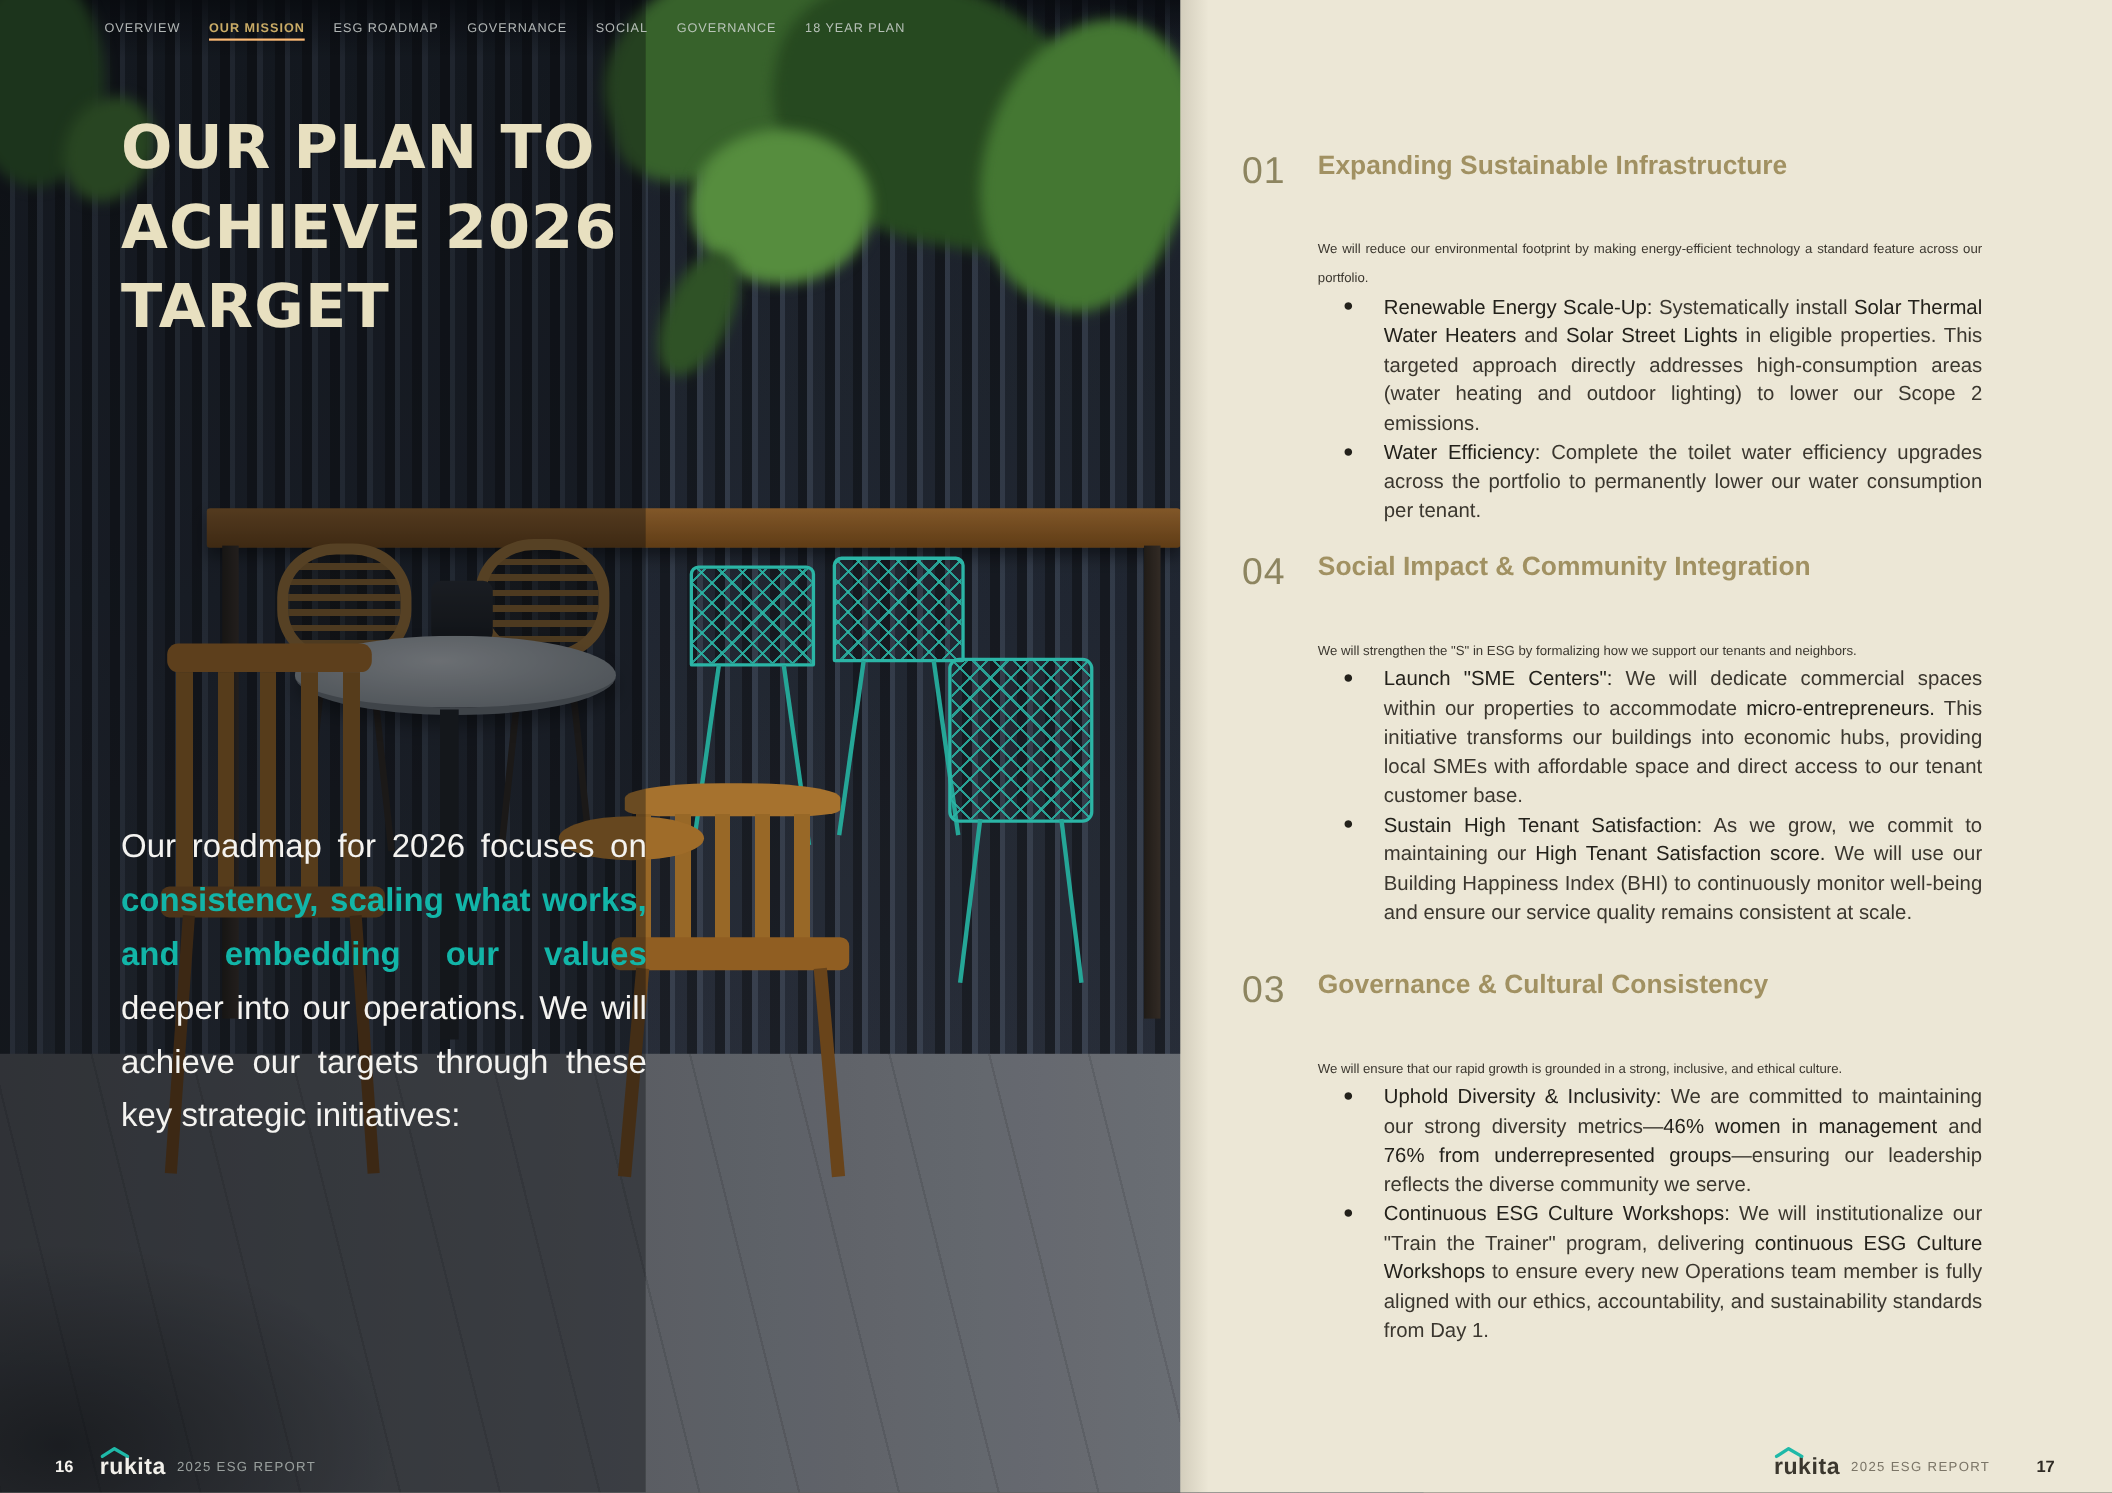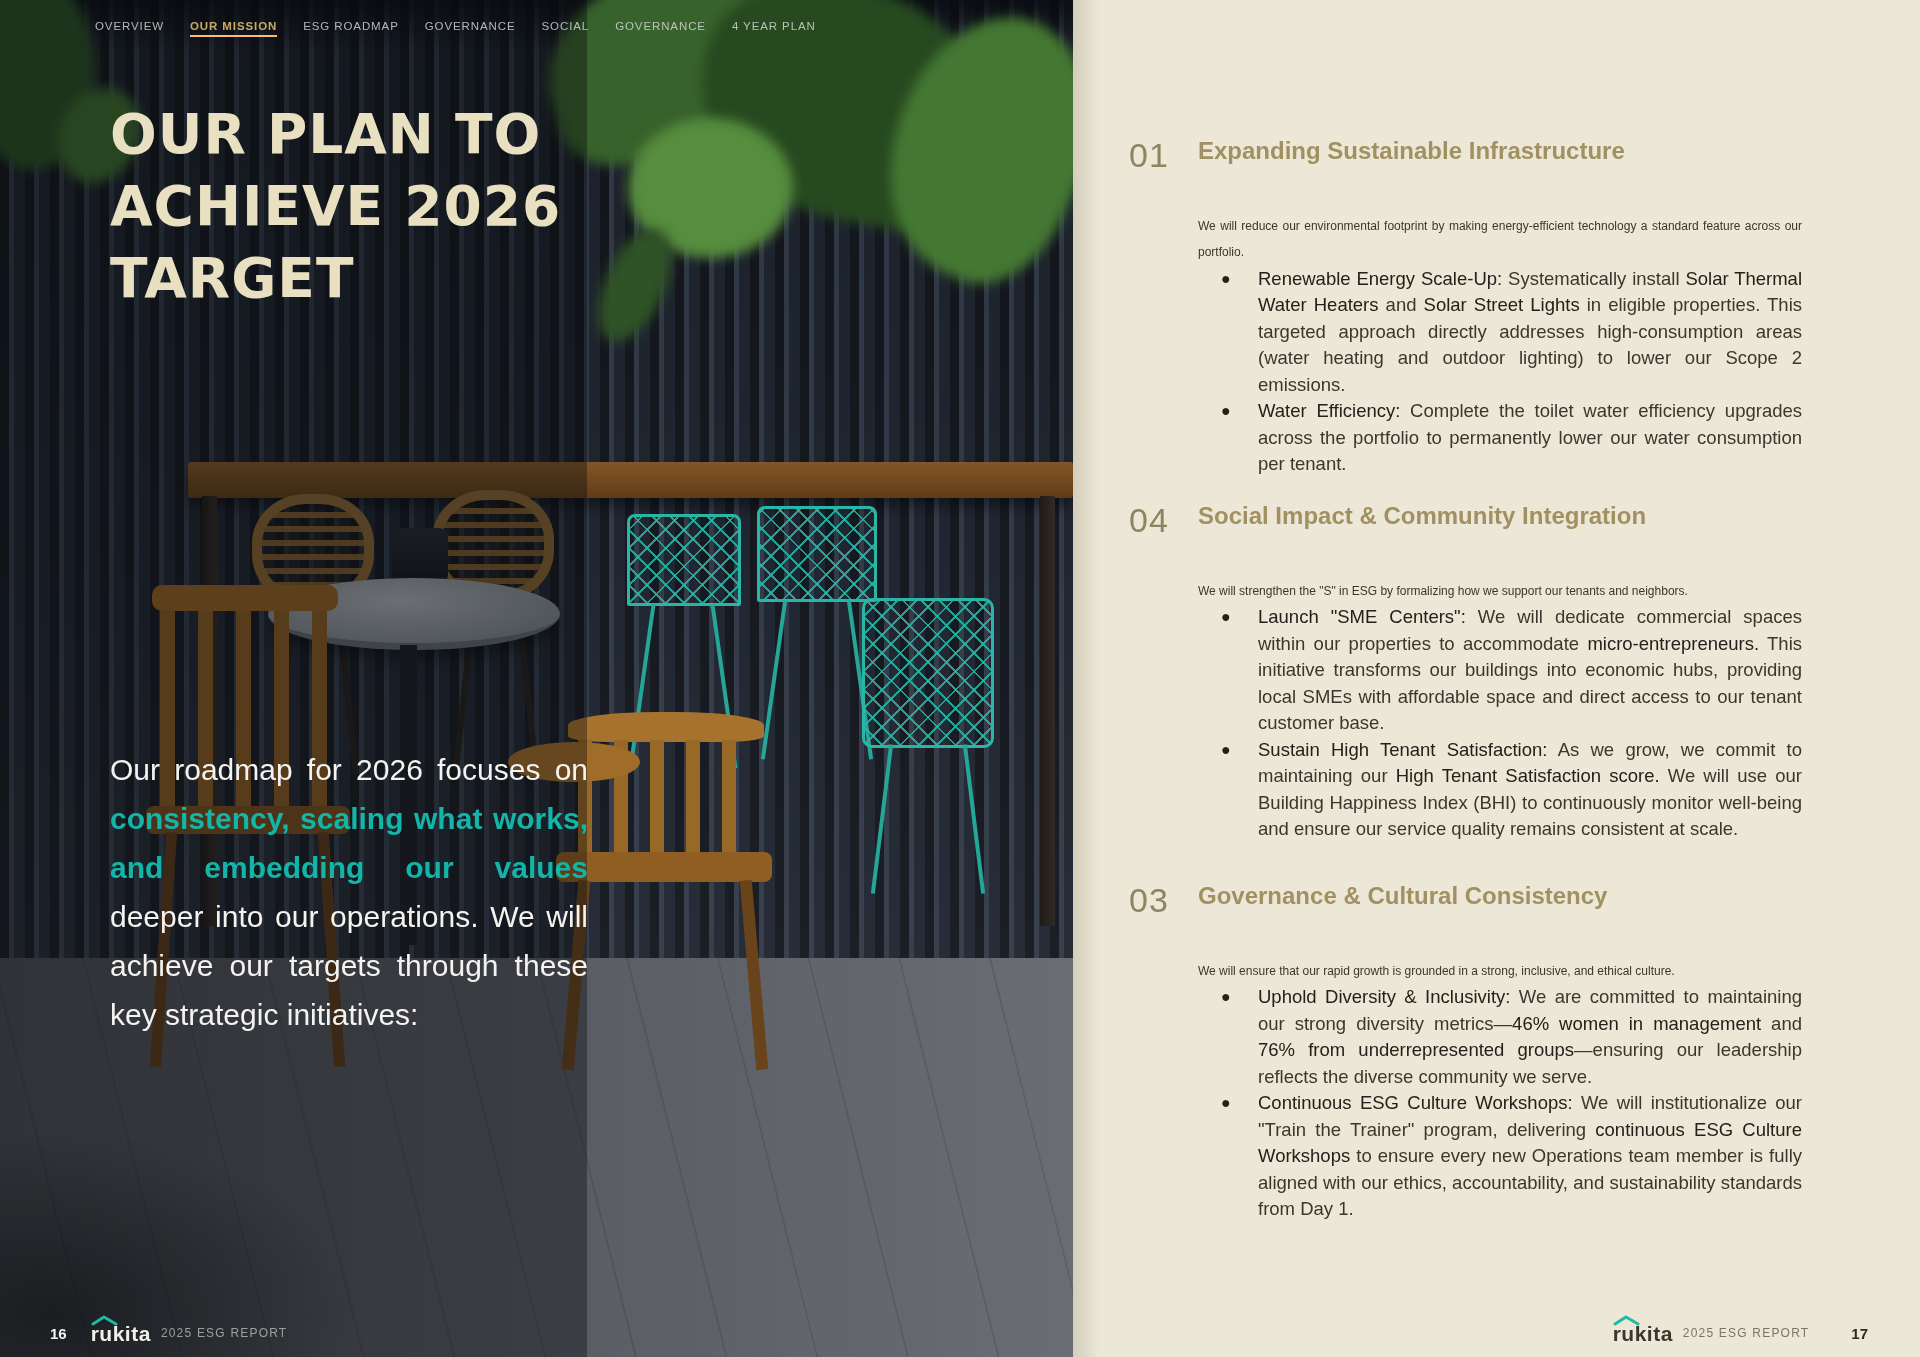--- a/index.html
+++ b/index.html
@@ -156,21 +156,21 @@
     <div class="shade-left"></div>
     <div class="shade-right"></div>
 
     <nav class="top-nav">
         <div class="nav-item">OVERVIEW</div>
         <div class="nav-item active">OUR MISSION</div>
         <div class="nav-item">ESG ROADMAP</div>
         <div class="nav-item">GOVERNANCE</div>
         <div class="nav-item">SOCIAL</div>
         <div class="nav-item">GOVERNANCE</div>
-        <div class="nav-item">4 YEAR PLAN</div>
+        <div class="nav-item">18 YEAR PLAN</div>
       </nav>
     <h1 class="title">
         <div>OUR PLAN TO</div>
         <div>ACHIEVE 2026</div>
         <div>TARGET</div>
       </h1>
     <p class="intro-para"><span>Our roadmap for 2026 focuses on </span><span class="highlight">consistency, scaling what works, and embedding our values</span><span> deeper into our operations. We will achieve our targets through these key strategic initiatives:</span></p>
 
     <footer class="footer footer-left">
       <span class="pagenum">16</span>

